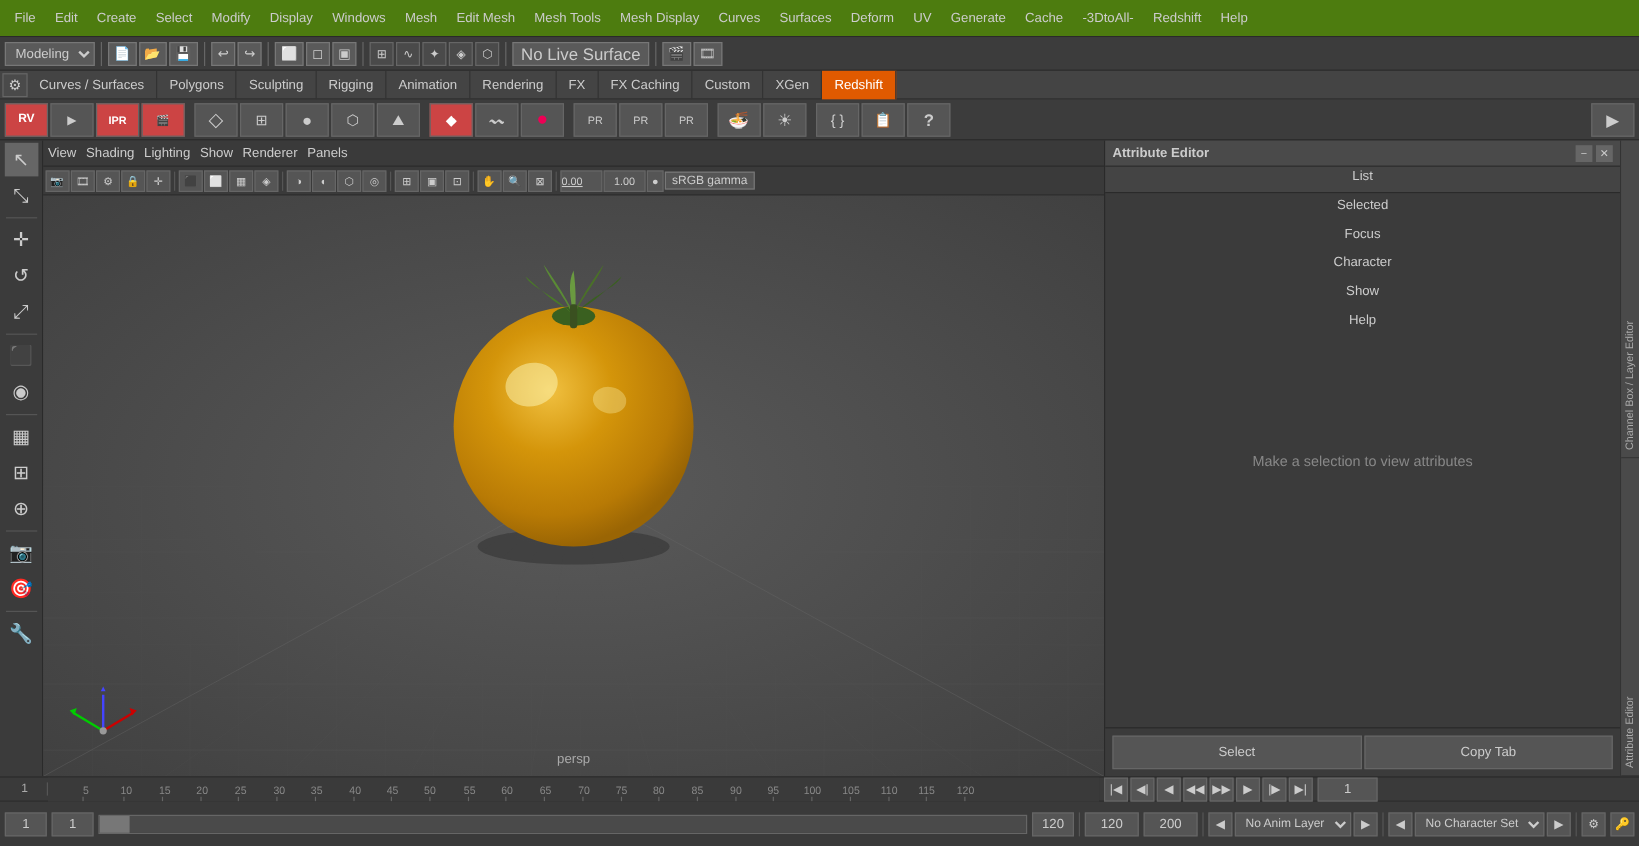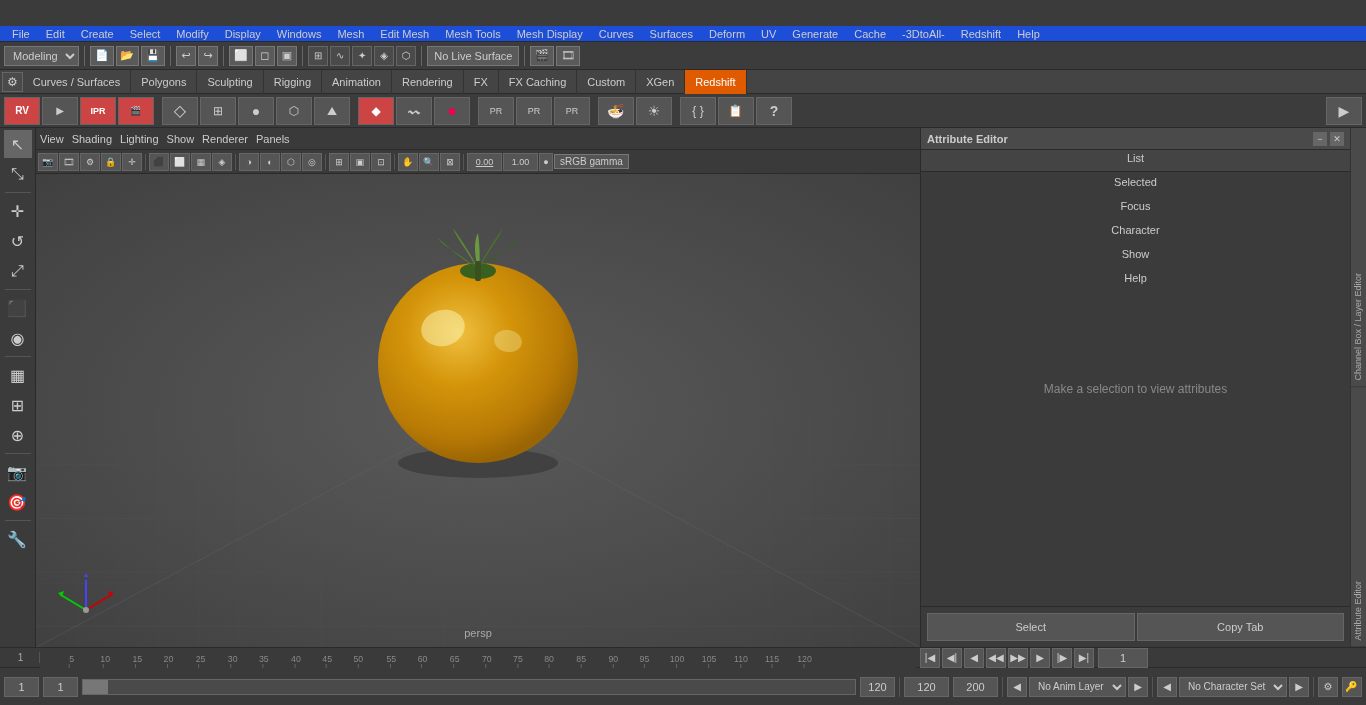--- a/index.html
+++ b/index.html
@@ -1,28 +1,28 @@
 <!DOCTYPE html>
 <html><head>
   <meta charset="utf-8">
   <style>
     * { box-sizing: border-box; margin: 0; padding: 0; }
     body { background: #3b3b3b; color: #ccc; font-family: Arial, sans-serif; font-size: 11px; width: 1366px; height: 705px; overflow: hidden; }
 
     
-    #menu-bar { display: flex; align-items: center; background: #1d4ed8; height: 16px; padding: 0 4px; border-bottom: 1px solid #2a2a2a; margin-top: 26px; }
+    #menu-bar { display: flex; align-items: center; background: #4d7c0f; height: 31px; padding: 0 4px; border-bottom: 1px solid #2a2a2a; }
     #menu-bar span { padding: 0 8px; cursor: pointer; color: #ccc; font-size: 11px; white-space: nowrap; }
 
     
     #toolbar1 { display: flex; align-items: center; background: #3c3c3c; height: 28px; padding: 0 4px; border-bottom: 1px solid #2a2a2a; gap: 2px; }
     .tb-dropdown { background: #5a5a5a; color: #ccc; border: 1px solid #777; padding: 1px 4px; font-size: 11px; height: 20px; cursor: pointer; }
     .tb-sep { width: 1px; height: 20px; background: #666; margin: 0 3px; }
     .tb-btn { background: #5a5a5a; border: 1px solid #777; color: #ccc; padding: 1px 4px; font-size: 11px; height: 20px; cursor: pointer; display: flex; align-items: center; justify-content: center; min-width: 20px; }
     .snap-btn { background: #4a4a4a; border: 1px solid #666; color: #ccc; padding: 1px 3px; font-size: 10px; height: 20px; cursor: pointer; }
-    .live-btn { background: #5a5a5a; border: 1px solid #777; color: #ccc; padding: 1px 6px; font-size: 11px; height: 20px; cursor: pointer; }
+    .live-btn { background: #5a5a5a; border: 1px solid #777; color: #ccc; padding: 1px 6px; font-size: 14px; height: 20px; cursor: pointer; }
 
     
     #shelf-tabs { display: flex; align-items: center; background: #444; height: 24px; border-bottom: 1px solid #2a2a2a; padding: 0 2px; }
     .shelf-tab { padding: 2px 10px; color: #ccc; font-size: 11px; cursor: pointer; height: 24px; display: flex; align-items: center; border-right: 1px solid #333; }
     .shelf-tab.active { background: #e05a00; color: #fff; }
 
     
     #shelf-icons { display: flex; align-items: center; background: #3c3c3c; height: 34px; border-bottom: 1px solid #2a2a2a; padding: 0 4px; gap: 2px; }
     .shelf-icon { width: 36px; height: 28px; background: #555; border: 1px solid #666; cursor: pointer; display: flex; align-items: center; justify-content: center; font-size: 14px; color: #ccc; }
 
@@ -250,21 +250,21 @@
         <button class="vt-btn">◎</button>
         <div class="vt-sep"></div>
         <button class="vt-btn">⊞</button>
         <button class="vt-btn">▣</button>
         <button class="vt-btn">⊡</button>
         <div class="vt-sep"></div>
         <button class="vt-btn">✋</button>
         <button class="vt-btn">🔍</button>
         <button class="vt-btn">⊠</button>
         <div class="vt-sep"></div>
-        <input type="text" class="vt-btn" value="0.00" style="width: 35px; text-align: center; text-decoration: underline;">
+        <input type="text" class="vt-btn" value="0.00" style="width: 35px; text-align: left; text-decoration: underline;">
         <input type="text" class="vt-btn" value="1.00" style="width: 35px; text-align: center;">
         <button class="vt-btn" style="background:#555; width:14px;">●</button>
         <span class="gamma-badge">sRGB gamma</span>
       </div>
 
       <div id="viewport">
 
         <svg class="grid-lines" viewBox="0 0 870 220" preserveAspectRatio="none">
           <defs>
             <pattern id="grid-pattern" x="0" y="0" width="40" height="40" patternUnits="userSpaceOnUse">

